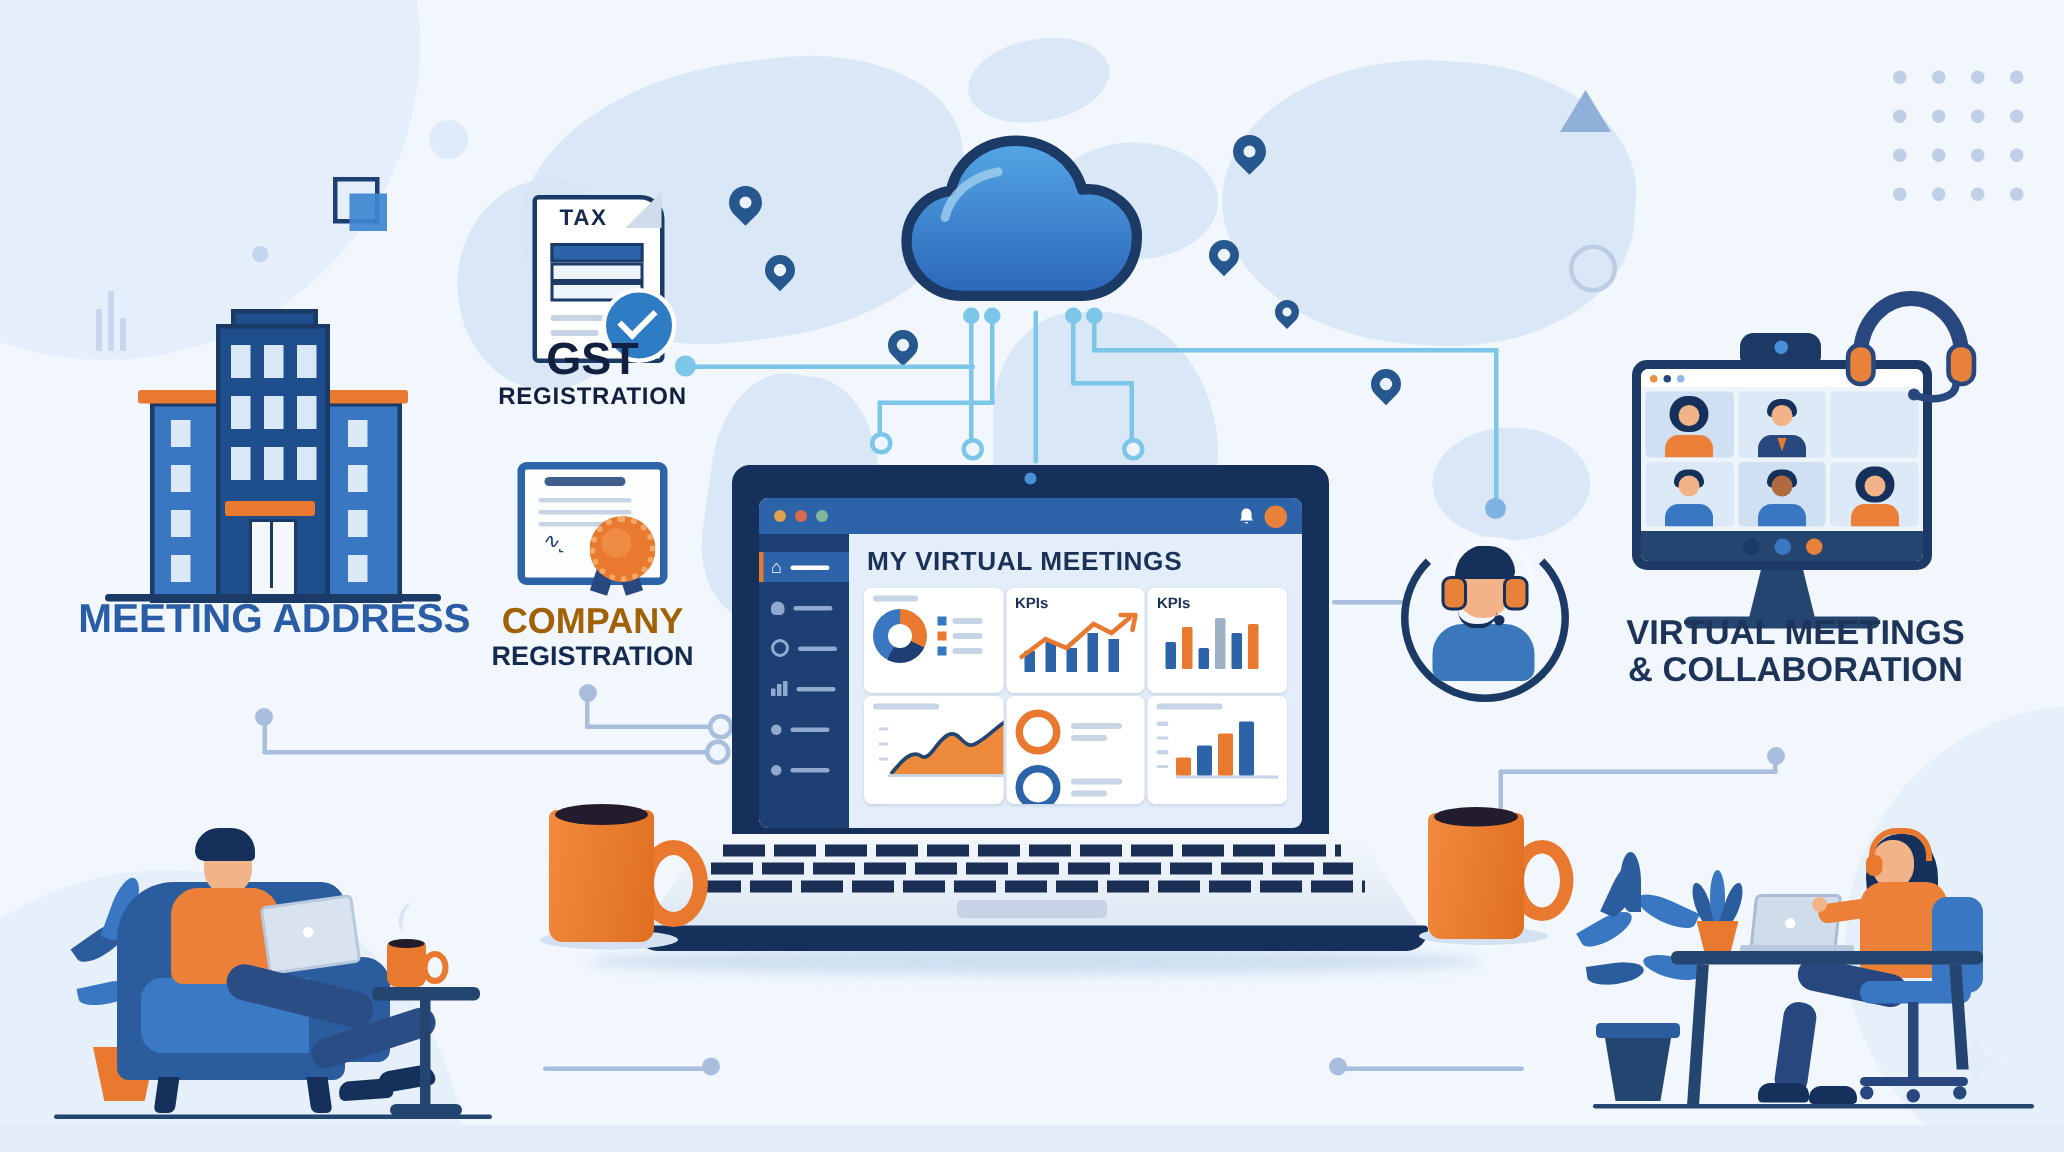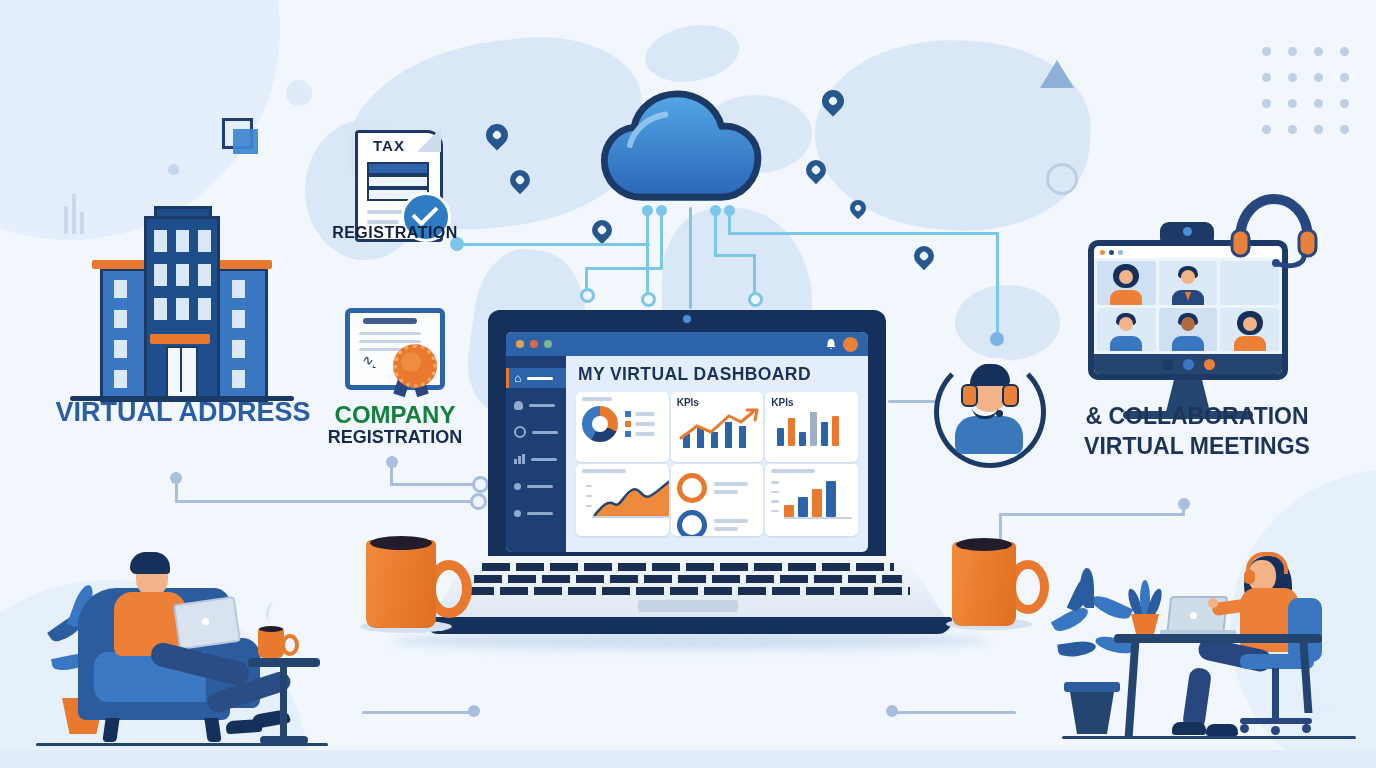--- a/index.html
+++ b/index.html
@@ -149,55 +149,56 @@
     <div class="abs" style="left:62px;top:0;width:52px;height:12px;background:#1e4e8c;border:3px solid #1b3a66;"></div>
     <div class="abs" style="left:52px;top:10px;width:70px;height:180px;background:#1e4e8c;border:3px solid #1b3a66;"></div>
     <div class="abs" style="left:62px;top:24px;width:13px;height:22px;background:#d9e8f7;color:#d9e8f7;box-shadow:22px 0,44px 0,0 34px,22px 34px,44px 34px,0 68px,22px 68px,44px 68px;"></div>
     <div class="abs" style="left:58px;top:128px;width:60px;height:10px;background:#e8792e;border-radius:2px;"></div>
     <div class="abs" style="left:74px;top:140px;width:28px;height:48px;background:#f4f8fd;border:2px solid #1b3a66;"></div>
     <div class="abs" style="left:88px;top:142px;width:2px;height:44px;background:#1b3a66;"></div>
     <div class="abs" style="left:-22px;top:190px;width:224px;height:5px;background:#1b3a66;border-radius:3px;"></div>
   </div>
 
   <div class="txt" style="left:28px;top:398px;width:310px;">
-    <div class="blueTxt" style="font-size:27px;">VIRTUAL ADDRESS</div>
+    <div class="blueTxt" style="font-size:27px;">MEETING ADDRESS</div>
   </div>
 
   <div class="abs" style="left:355px;top:130px;width:96px;height:112px;text-decoration:underline;">
     <div class="abs" style="left:0;top:0;width:82px;height:106px;background:#fff;border:3.5px solid #1b3a66;border-radius:4px 16px 4px 4px;"></div>
     <div class="abs" style="left:62px;top:-2px;width:0;height:0;border-left:24px solid transparent;border-top:24px solid #cfdcec;transform:rotate(90deg);"></div>
     <div class="abs txt navyTxt" style="left:12px;top:8px;width:44px;font-size:15px;letter-spacing:1px;">TAX</div>
     <div class="abs" style="left:12px;top:32px;width:58px;height:9px;background:#2d63a9;border:2px solid #1b3a66;"></div>
     <div class="abs" style="left:12px;top:45px;width:58px;height:9px;background:#eef4fb;border:2px solid #1b3a66;"></div>
     <div class="abs" style="left:12px;top:58px;width:58px;height:9px;background:#eef4fb;border:2px solid #1b3a66;"></div>
     <div class="abs gline" style="left:12px;top:80px;width:40px;"></div>
     <div class="abs gline" style="left:12px;top:90px;width:32px;"></div>
     <div class="abs" style="left:46px;top:62px;width:44px;height:44px;border-radius:50%;background:#2e7cc3;border:3px solid #fff;"></div>
     <div class="abs" style="left:58px;top:76px;width:20px;height:10px;border-left:4px solid #fff;border-bottom:4px solid #fff;transform:rotate(-45deg);"></div>
   </div>
 
   <div class="txt navyTxt" style="left:320px;top:224px;width:150px;">
+    <div style="font-size:30px;color:#121f3e;">GST</div>
     <div style="font-size:16px;color:#121f3e;letter-spacing:.5px;">REGISTRATION</div>
   </div>
 
   <div class="abs" style="left:345px;top:308px;width:98px;height:92px;">
     <div class="abs" style="left:0;top:0;width:90px;height:72px;background:#fdfefe;border:5px solid #2d63a9;border-radius:6px;"></div>
     <div class="abs" style="left:18px;top:10px;width:54px;height:6px;border-radius:3px;background:#3f5e8e;"></div>
     <div class="abs gline" style="left:14px;top:24px;width:62px;height:3px;"></div>
     <div class="abs gline" style="left:14px;top:32px;width:62px;height:3px;"></div>
     <div class="abs gline" style="left:14px;top:40px;width:46px;height:3px;"></div>
     <div class="abs navyTxt" style="left:16px;top:44px;font-size:14px;font-style:italic;color:#1d3f73;">∿˻</div>
     <div class="abs" style="left:52px;top:62px;width:12px;height:26px;background:#27477e;transform:rotate(18deg);"></div>
     <div class="abs" style="left:68px;top:62px;width:12px;height:26px;background:#27477e;transform:rotate(-18deg);"></div>
     <div class="abs" style="left:48px;top:36px;width:36px;height:36px;border-radius:50%;background:#e8792e;border:4px dotted #f4a868;"></div>
     <div class="abs" style="left:56px;top:44px;width:20px;height:20px;border-radius:50%;background:#ef8b42;"></div>
   </div>
 
   <div class="txt" style="left:315px;top:402px;width:160px;">
-    <div style="font-size:24px;color:#15803d;">COMPANY</div>
+    <div style="font-size:24px;color:#a16207;">COMPANY</div>
     <div style="font-size:18px;color:#16294e;">REGISTRATION</div>
   </div>
 
   <div class="abs" style="left:392px;top:632px;width:596px;height:18px;border-radius:50%;background:#cfdff1;filter:blur(4px);"></div>
   <div class="abs" style="left:488px;top:310px;width:398px;height:248px;background:#16305c;border-radius:12px 12px 2px 2px;"></div>
   <div class="abs" style="left:683px;top:315px;width:8px;height:8px;border-radius:50%;background:#4a90d9;"></div>
 
   <div class="abs" style="left:506px;top:332px;width:362px;height:220px;border-radius:6px;overflow:hidden;background:#e4eefa;">
     <div style="height:24px;background:#2d63a9;display:flex;align-items:center;padding:0 10px;gap:6px;">
       <span style="width:8px;height:8px;border-radius:50%;background:#e0a050;"></span>
@@ -234,21 +235,21 @@
         <div class="sb-row">
           <span style="width:7px;height:7px;border-radius:50%;background:#8fa9cf;display:inline-block;"></span>
           <span class="sb-line"></span>
         </div>
         <div class="sb-row">
           <span style="width:7px;height:7px;border-radius:50%;background:#8fa9cf;display:inline-block;"></span>
           <span class="sb-line"></span>
         </div>
       </div>
       <div style="flex:1;padding:8px 10px;">
-        <div style="font-size:17.5px;font-weight:700;color:#1b3158;letter-spacing:.4px;margin:0 0 7px 2px;">MY VIRTUAL DASHBOARD</div>
+        <div style="font-size:17.5px;font-weight:700;color:#1b3158;letter-spacing:.4px;margin:0 0 7px 2px;">MY VIRTUAL MEETINGS</div>
         <div style="display:grid;grid-template-columns:1fr 1fr 1fr;gap:2px;">
           <div class="card" style="height:60px;">
             <div class="gline" style="width:30px;margin-bottom:5px;"></div>
             <div style="display:flex;gap:7px;align-items:center;">
               <div style="width:36px;height:36px;border-radius:50%;background:conic-gradient(#e8792e 0 32%,#1d3f73 32% 58%,#3a77c2 58% 100%);position:relative;">
                 <div style="position:absolute;inset:10px;border-radius:50%;background:#fff;"></div>
               </div>
               <div style="display:flex;flex-direction:column;gap:4px;">
                 <div style="display:flex;gap:4px;align-items:center;">
                     <span style="width:6px;height:6px;background:#3a77c2;display:inline-block;"></span>
@@ -424,22 +425,22 @@
 
   <svg class="abs" style="left:1228px;top:192px;" width="92" height="78" viewBox="0 0 92 78">
     <path d="M12,48 C12,20 30,7 46,7 C62,7 80,20 80,48" stroke="#27477e" stroke-width="10" fill="none" stroke-linecap="round"></path>
     <rect x="4" y="38" width="17" height="26" rx="8" fill="#e8813a" stroke="#27477e" stroke-width="3"></rect>
     <rect x="71" y="38" width="17" height="26" rx="8" fill="#e8813a" stroke="#27477e" stroke-width="3"></rect>
     <path d="M76,64 C76,73 62,76 50,72" stroke="#27477e" stroke-width="5" fill="none" stroke-linecap="round"></path>
     <circle cx="48" cy="71" r="4" fill="#27477e"></circle>
   </svg>
 
   <div class="txt" style="left:1062px;top:404px;width:270px;">
+    <div style="font-size:23px;color:#1d3358;margin-top:5px;">VIRTUAL MEETINGS</div>
     <div style="font-size:23px;color:#1d3358;">&amp; COLLABORATION</div>
-    <div style="font-size:23px;color:#1d3358;margin-top:5px;">VIRTUAL MEETINGS</div>
   </div>
 
   <div class="abs" style="left:0;top:0;width:0;height:0;">
     <div class="abs" style="left:48px;top:620px;width:40px;height:16px;background:#2b5c9e;border-radius:0 50% 50% 50%;transform:rotate(-35deg);"></div>
     <div class="abs" style="left:60px;top:598px;width:44px;height:16px;background:#3a77c2;border-radius:0 50% 50% 50%;transform:rotate(-70deg);"></div>
     <div class="abs" style="left:78px;top:618px;width:46px;height:16px;background:#2b5c9e;border-radius:50% 0 50% 50%;transform:rotate(30deg);"></div>
     <div class="abs" style="left:52px;top:655px;width:40px;height:14px;background:#3a77c2;border-radius:0 50% 50% 50%;transform:rotate(-12deg);"></div>
     <div class="abs" style="left:86px;top:652px;width:42px;height:14px;background:#2b5c9e;border-radius:50% 0 50% 50%;transform:rotate(10deg);"></div>
     <div class="abs" style="left:62px;top:698px;width:42px;height:36px;background:#e8792e;clip-path:polygon(0 0,100% 0,82% 100%,18% 100%);"></div>
 

